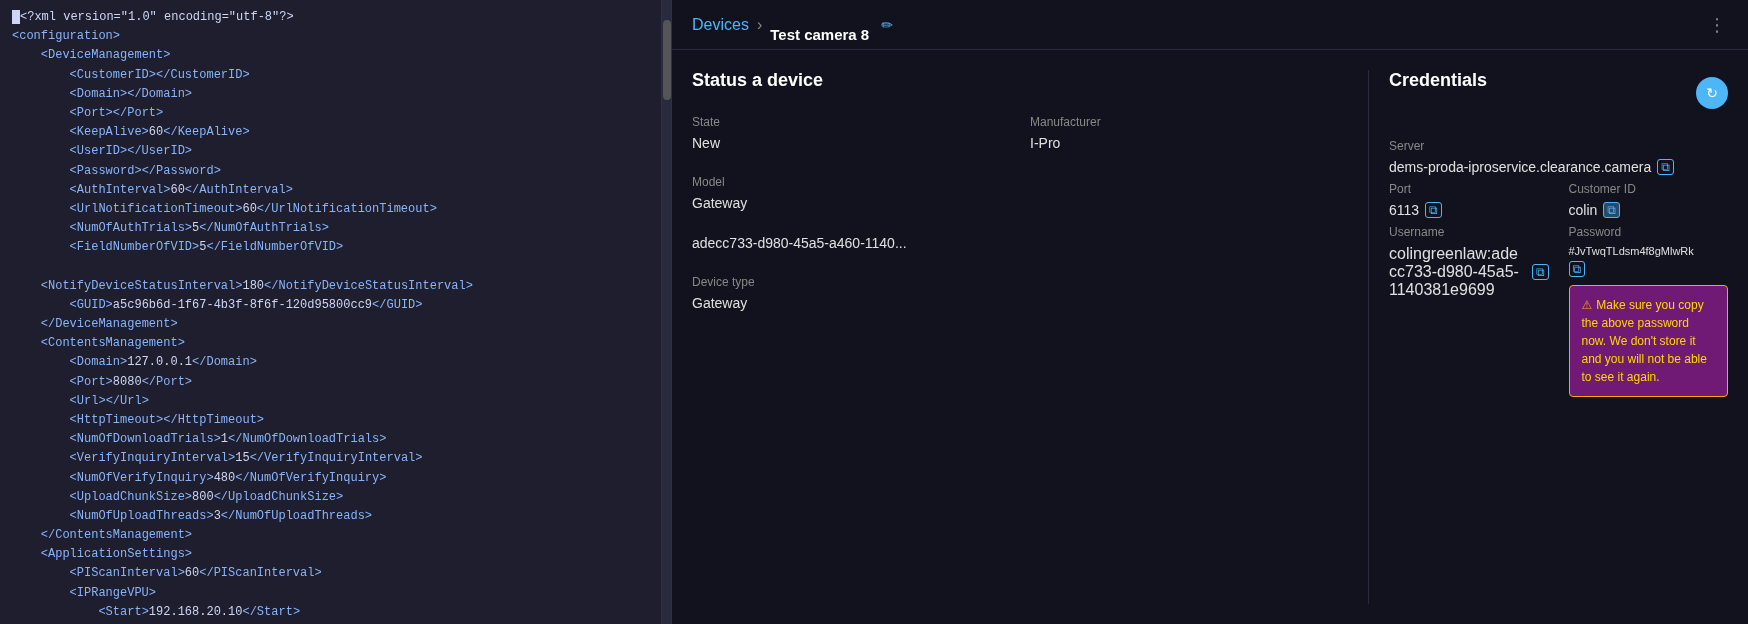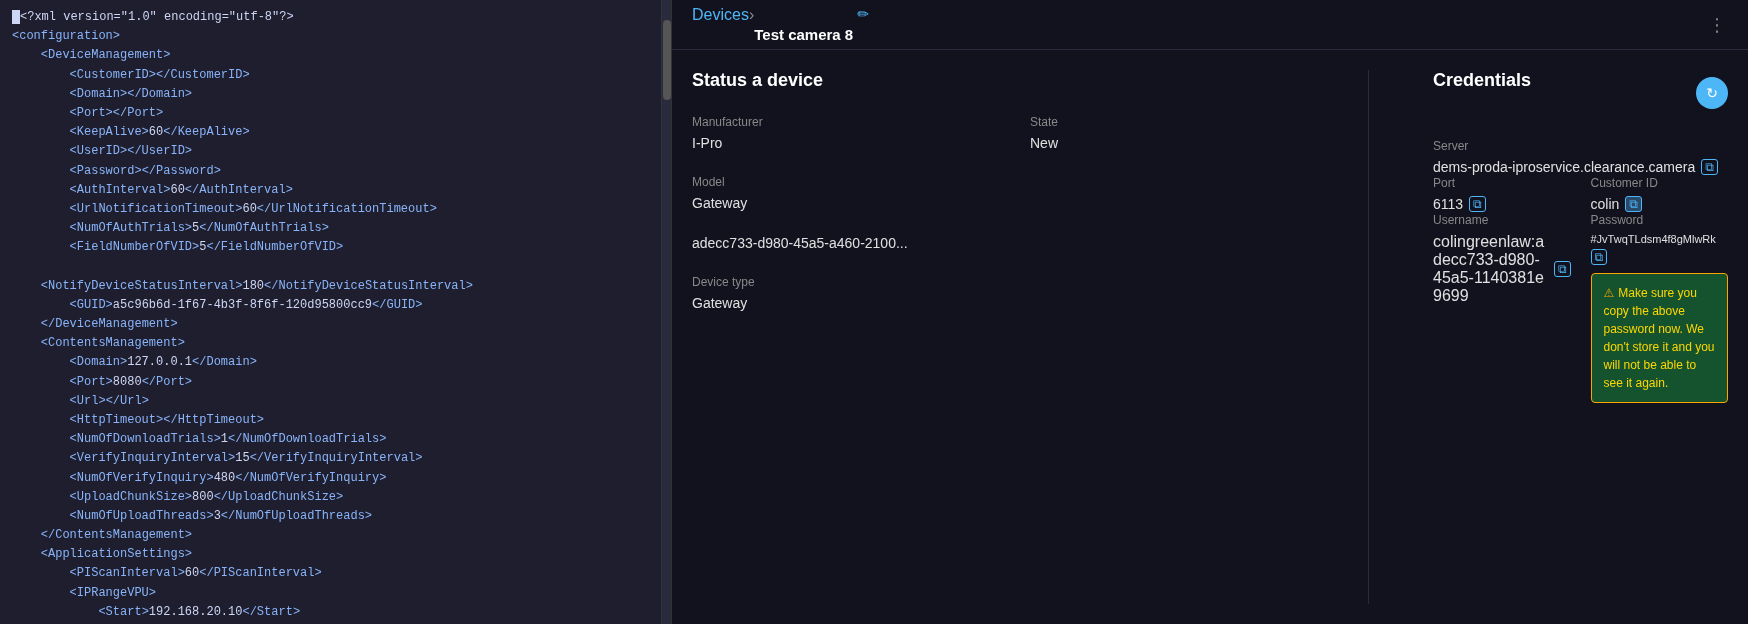--- a/index.html
+++ b/index.html
@@ -67,21 +67,22 @@
       align-items: center;
       justify-content: space-between;
       padding: 8px 20px;
       border-bottom: 1px solid #2a2a3e;
       height: 50px;
       background: #12121f;
     }
 
     .breadcrumb {
       display: flex;
-      gap: 0;
+      align-items: center;
+      gap: 8px;
     }
 
     .breadcrumb-devices {
       color: #4db6f7;
       font-size: 16px;
       font-weight: 500;
       cursor: pointer;
     }
 
     .breadcrumb-separator {
@@ -146,21 +147,21 @@
 
     .field-value {
       color: #e0e0e0;
       font-size: 14px;
     }
 
     
     .credentials {
       width: 360px;
       border-left: 1px solid #2a2a3e;
-      padding-left: 64px;
+      padding-left: 20px;
       position: relative;
     }
 
     .credentials-header {
       display: flex;
       align-items: center;
       justify-content: space-between;
       margin-bottom: 24px;
     }
 
@@ -172,21 +173,21 @@
       display: flex;
       align-items: center;
       justify-content: center;
       cursor: pointer;
       color: white;
       font-size: 14px;
     }
 
     .cred-grid {
       display: grid;
-      gap: 1px;
+      gap: 7px;
     }
 
     .cred-row {
       display: grid;
       grid-template-columns: 1fr 1fr;
       gap: 20px;
     }
 
     .cred-field {
       display: flex;
@@ -203,21 +204,21 @@
       color: #4db6f7;
       cursor: pointer;
       font-size: 12px;
       border: 1px solid #4db6f7;
       padding: 1px 3px;
       border-radius: 3px;
       line-height: 1;
     }
 
     .warning-box {
-      background: #14532d;
+      background: #701a75;
       border: 1px solid #ffa500;
       border-radius: 4px;
       padding: 10px 12px;
       margin-top: 8px;
       font-size: 12px;
       color: #ffd700;
       line-height: 1.5;
     }
 
     .warning-icon {
@@ -305,33 +306,33 @@
     <span class="menu-dots">⋮</span>
   </div>
 
   <div class="main-content">
 
     <div class="create-device">
       <div class="section-title">Status a device</div>
 
       <div class="device-grid">
         <div>
+          <div class="field-label">State</div>
+          <div class="field-value">New</div>
+        </div>
+        <div>
           <div class="field-label">Manufacturer</div>
           <div class="field-value">I-Pro</div>
-        </div>
-        <div>
-          <div class="field-label">State</div>
-          <div class="field-value">New</div>
         </div>
         <div>
           <div class="field-label">Model</div>
           <div class="field-value">Gateway</div>
         </div>
         <div style="grid-column: 1 / -1">
-          <div class="field-value">adecc733-d980-45a5-a460-2100...</div>
+          <div class="field-value">adecc733-d980-45a5-a460-1140...</div>
         </div>
         <div>
           <div class="field-label">Device type</div>
           <div class="field-value">Gateway</div>
         </div>
       </div>
     </div>
 
     <div class="credentials">
       <div class="credentials-header">

